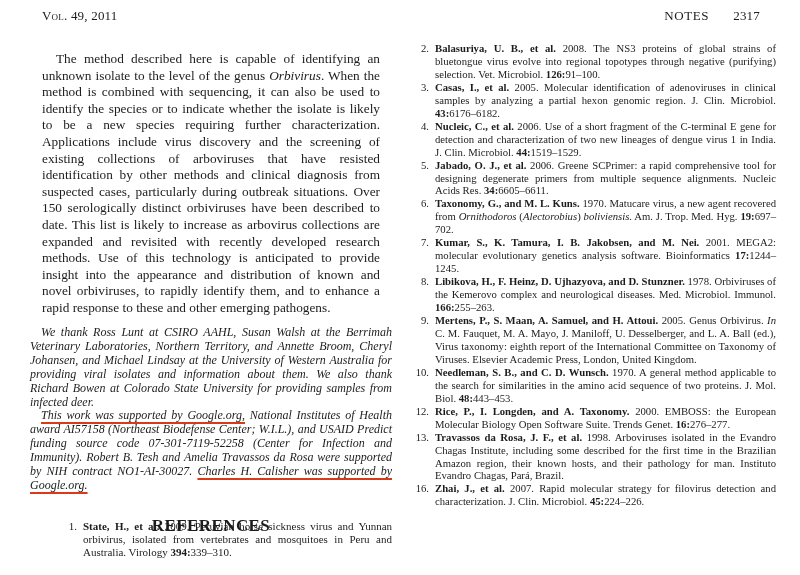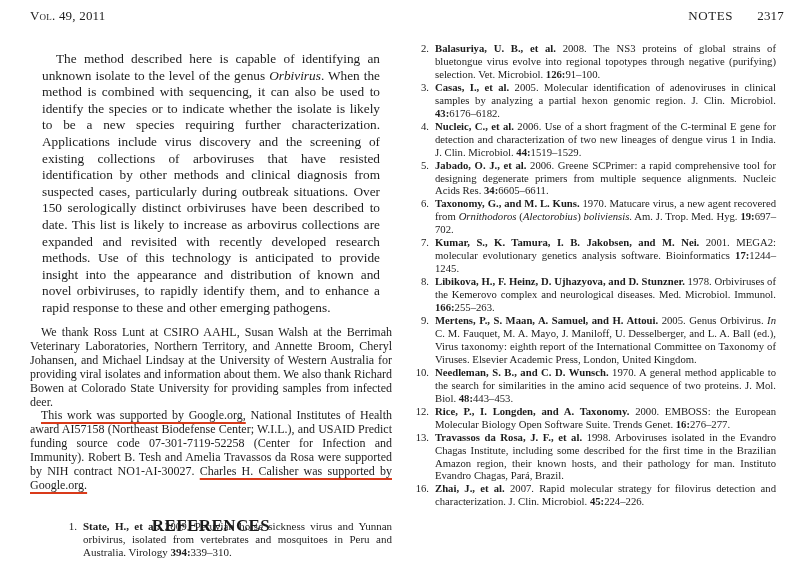--- a/index.html
+++ b/index.html
@@ -8,34 +8,34 @@
     background:#e9e9e9;
     font-family:"Liberation Serif","DejaVu Serif",serif;
   }
   #page{
     position:relative;width:800px;height:575px;
     background:var(--page-bg,#ffffff);
     color:var(--text-col,#1c1c1c);
     overflow:hidden;
   }
   
-  .hdr{position:absolute;top:8px;font-size:13px;letter-spacing:.2px;}
+  .hdr{position:absolute;top:8px;font-size:13px;letter-spacing:.2px;margin-left:12px;}
   .hdr-vol{left:30px;font-variant:small-caps;}
-  .hdr-right{right:16px;display:flex;gap:24px;}
+  .hdr-right{right:40px;display:flex;gap:24px;}
   .hdr-notes{letter-spacing:.6px;}
   
   .block-p1{
     position:absolute;left:30px;top:39px;width:362px;
     font-size:13.3px;line-height:16.6px;text-align:justify;
   }
   .block-p1 p{margin:12px;text-indent:14px;}
   
   .block-ack{
     position:absolute;left:30px;top:326px;width:362px;
-    font-size:12px;line-height:13.9px;text-align:justify;
+    font-size:12px;line-height:13.9px;text-align:justify;font-style:italic;
   }
   .block-ack p{margin:0;text-indent:11px;}
   
   .block-refs-head{
     position:absolute;left:30px;top:505px;width:362px;
     text-align:center;font-size:17px;font-weight:bold;letter-spacing:.4px;margin-top:11px;
   }
   
   .ref-list{font-size:11px;line-height:13.1px;}
   .block-ref-left{position:absolute;left:58px;top:520px;width:334px;}

